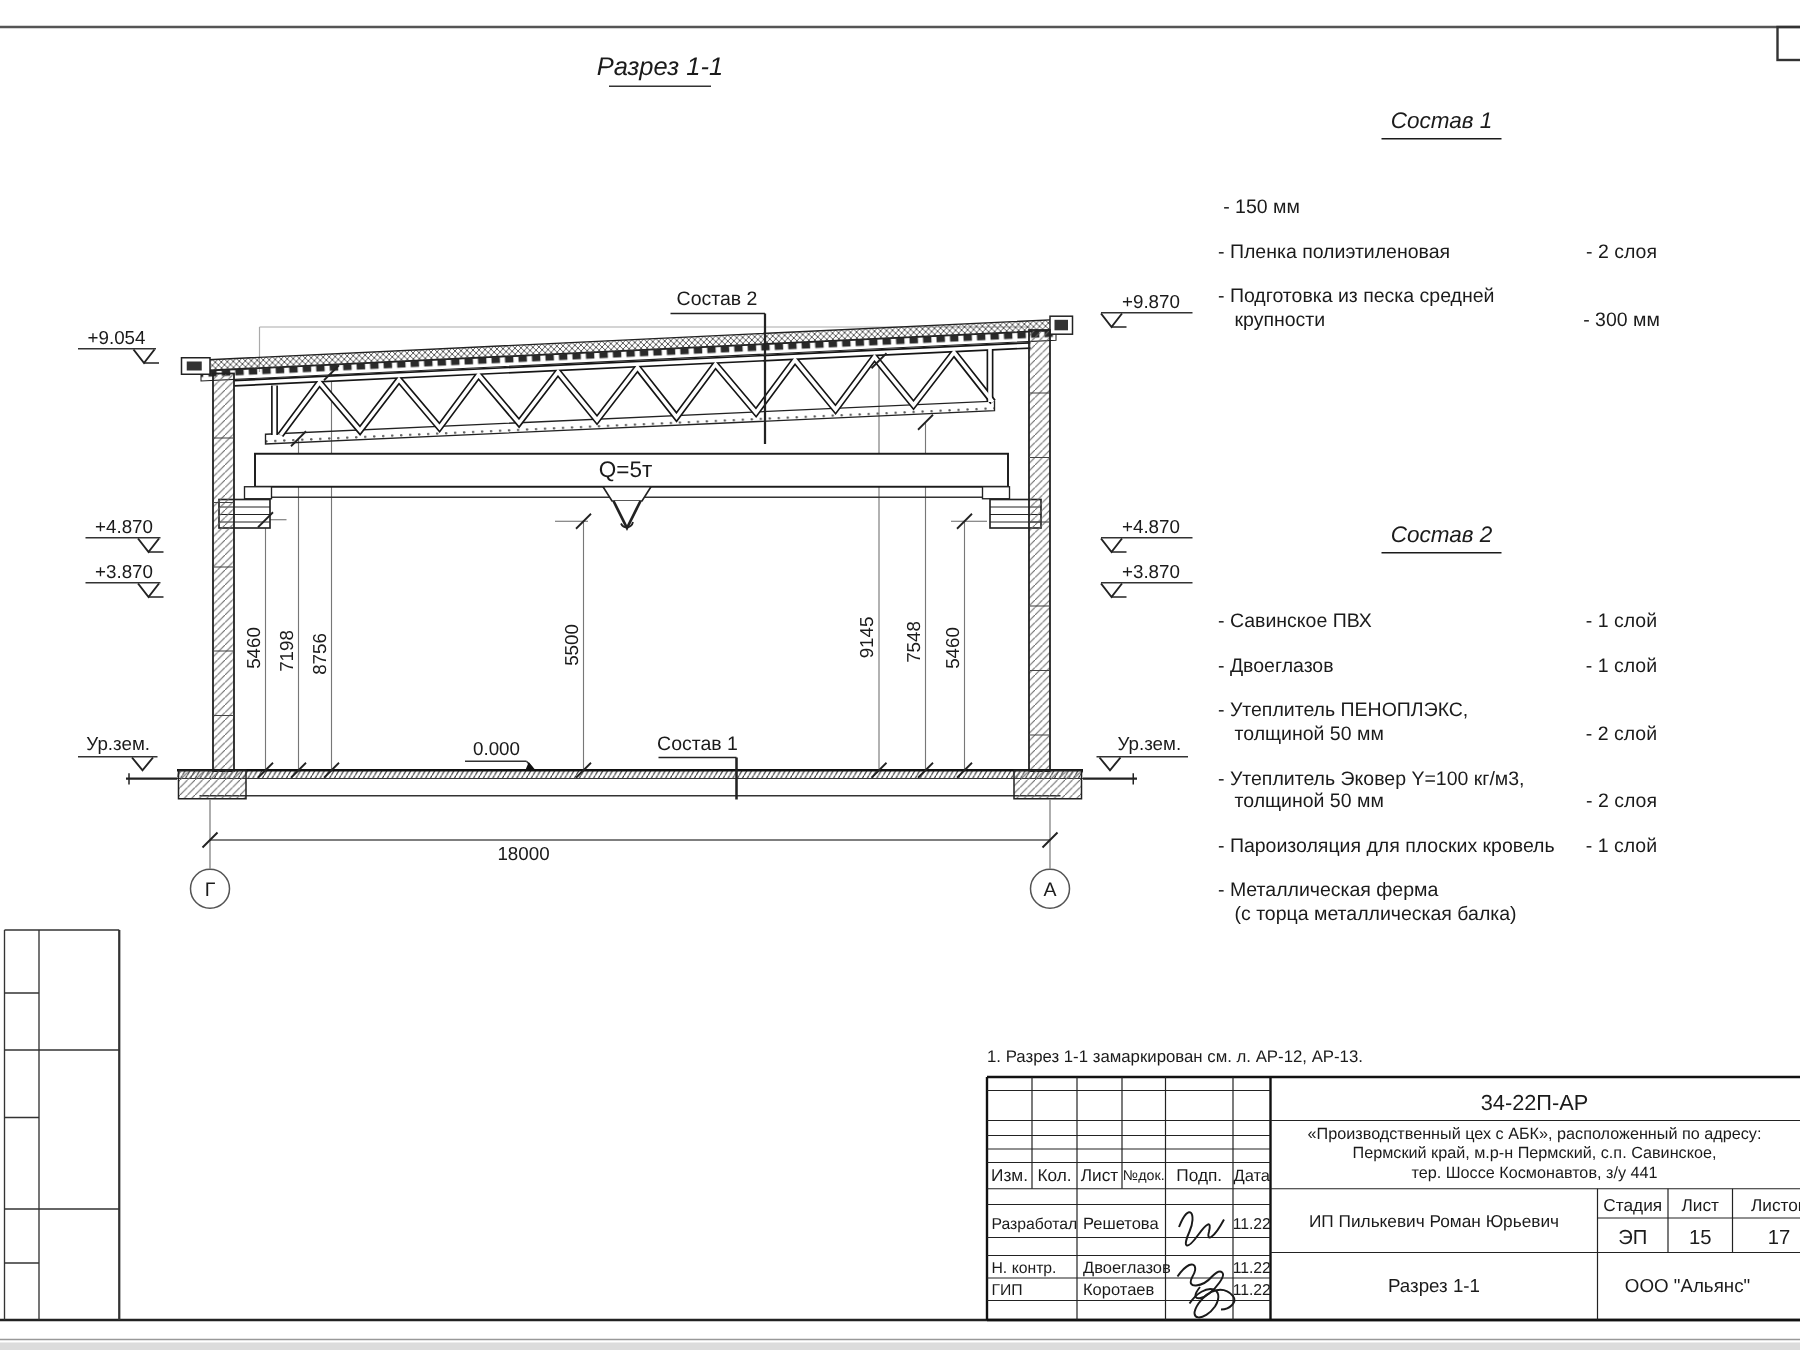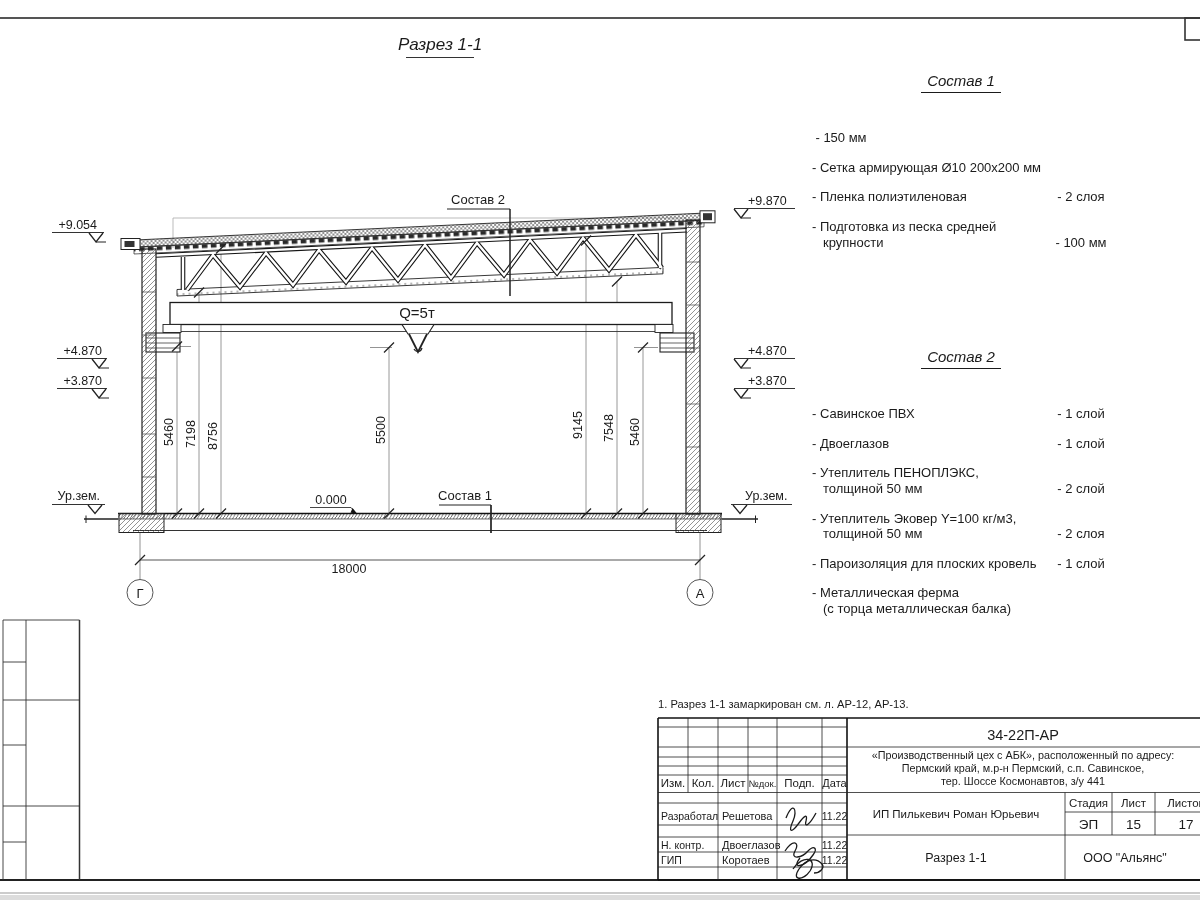--- a/index.html
+++ b/index.html
@@ -339,31 +339,27 @@
   </g>
 </svg>
 
 
 <div class="comp comp1">
   <div class="comp-title"><span>Состав 1</span></div>
   <div class="comp-item">
     <div class="comp-val">- 150 мм</div>
   </div>
   <div class="comp-item">
-    <div class="comp-name">- Сетка армирующая Ø10 200х200 мм</div>
-    <div class="comp-val"></div>
-  </div>
-  <div class="comp-item">
     <div class="comp-name">- Пленка полиэтиленовая</div>
     <div class="comp-val">-  2 слоя</div>
   </div>
   <div class="comp-item">
     <div class="comp-name">- Подготовка из песка средней
 крупности</div>
-    <div class="comp-val">- 100 мм</div>
+    <div class="comp-val">- 300 мм</div>
   </div>
 </div>
 
 
 <div class="comp comp2">
   <div class="comp-title"><span>Состав 2</span></div>
   <div class="comp-item">
     <div class="comp-name">- Савинское ПВХ</div>
     <div class="comp-val">- 1 слой</div>
   </div>

